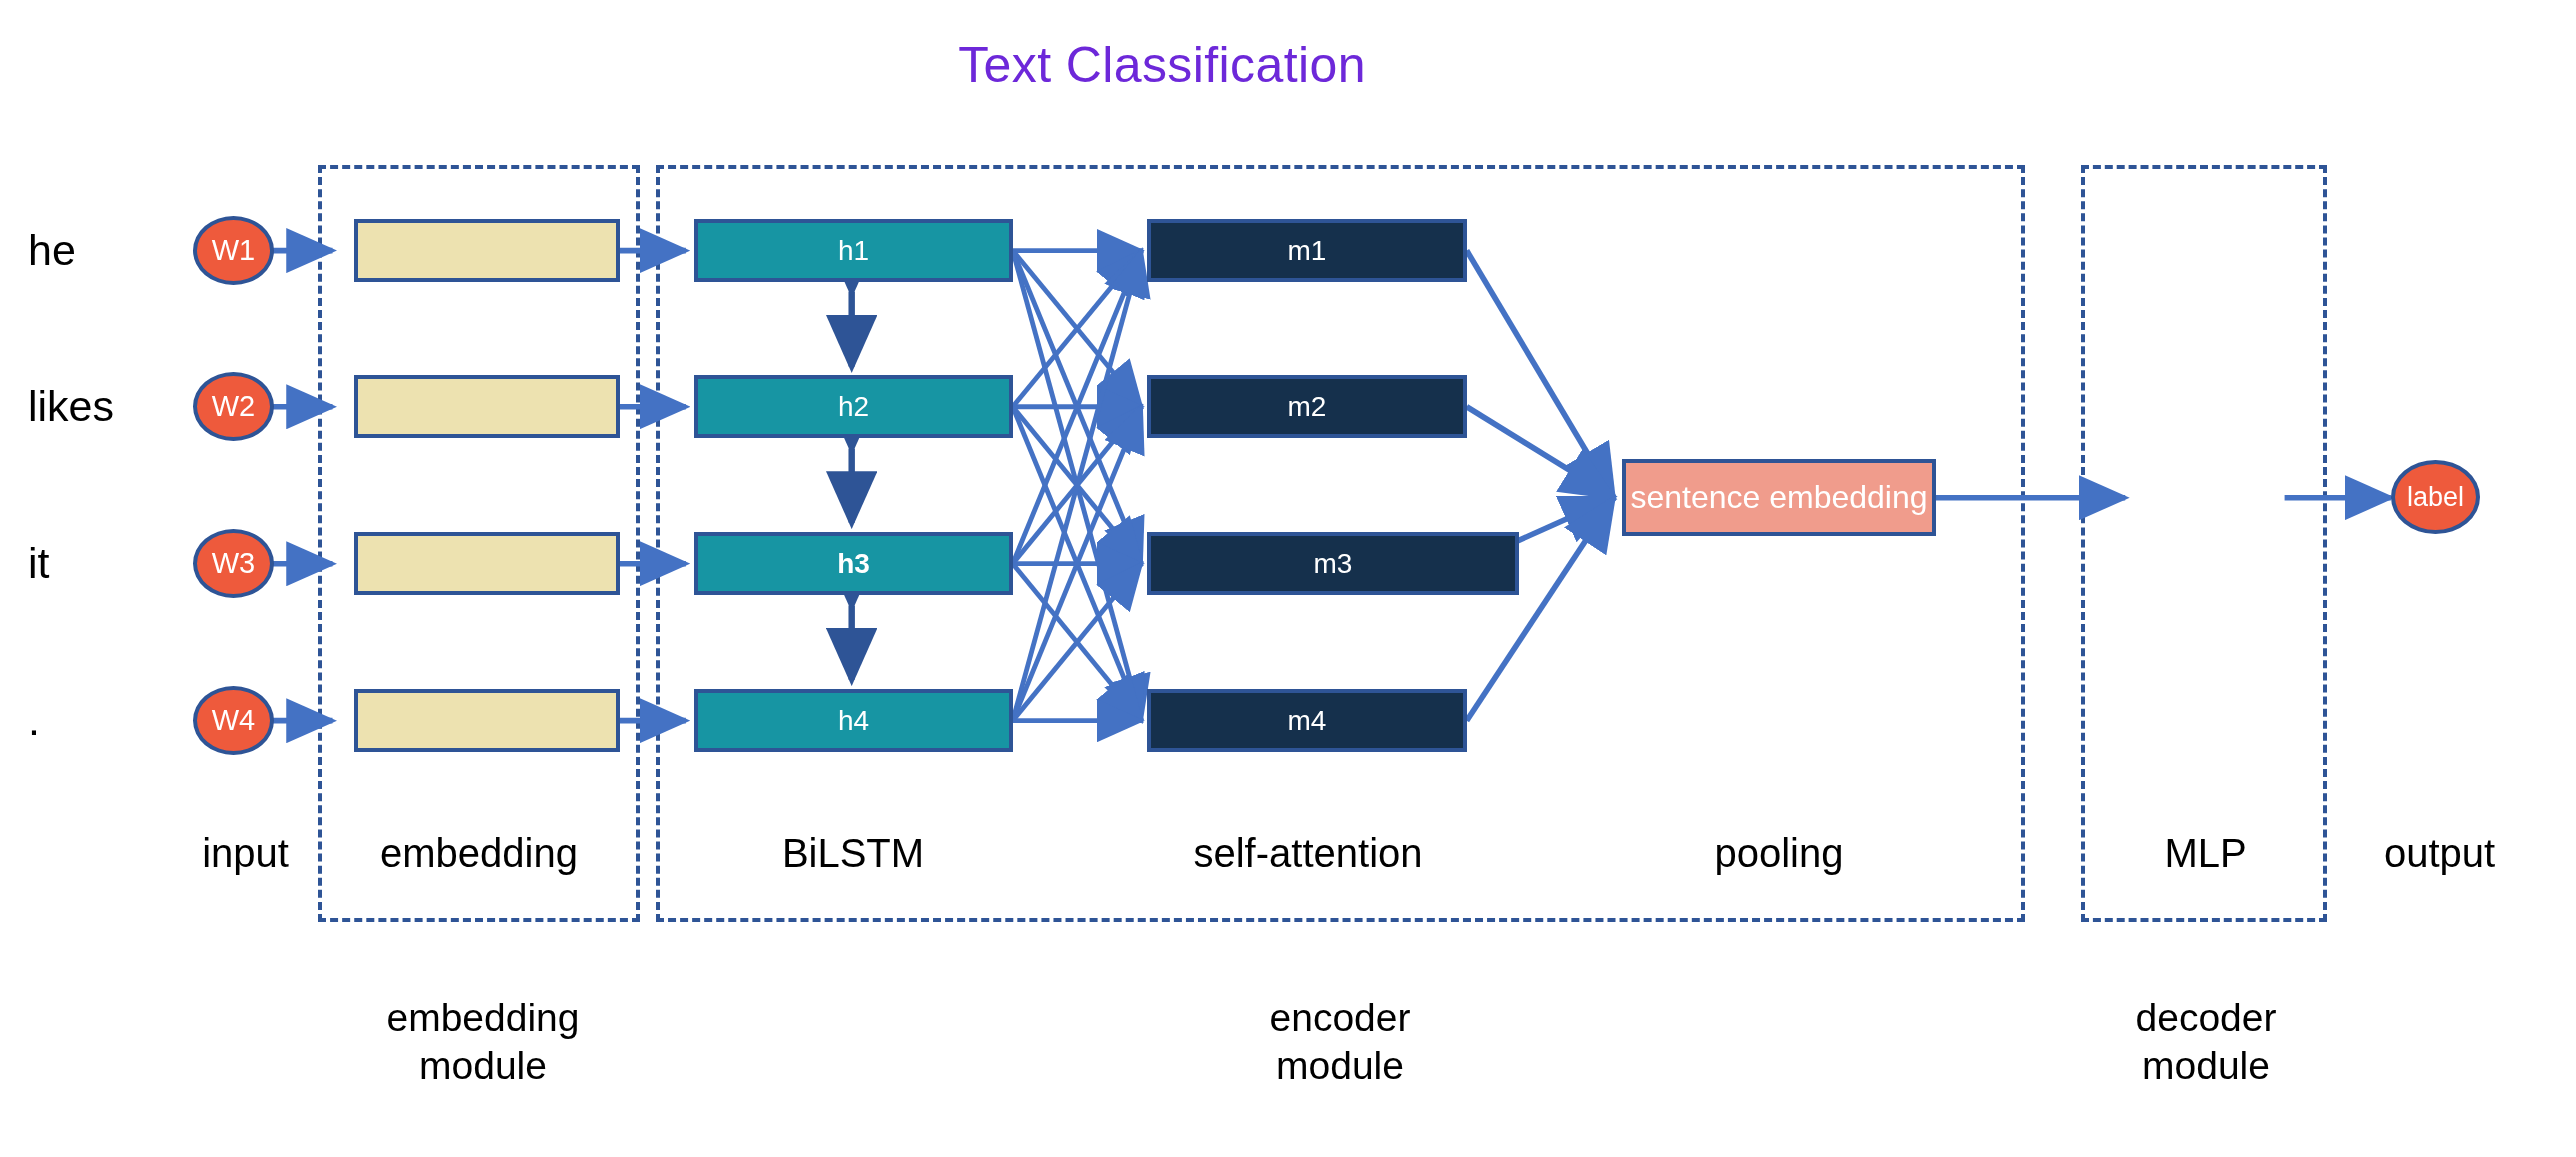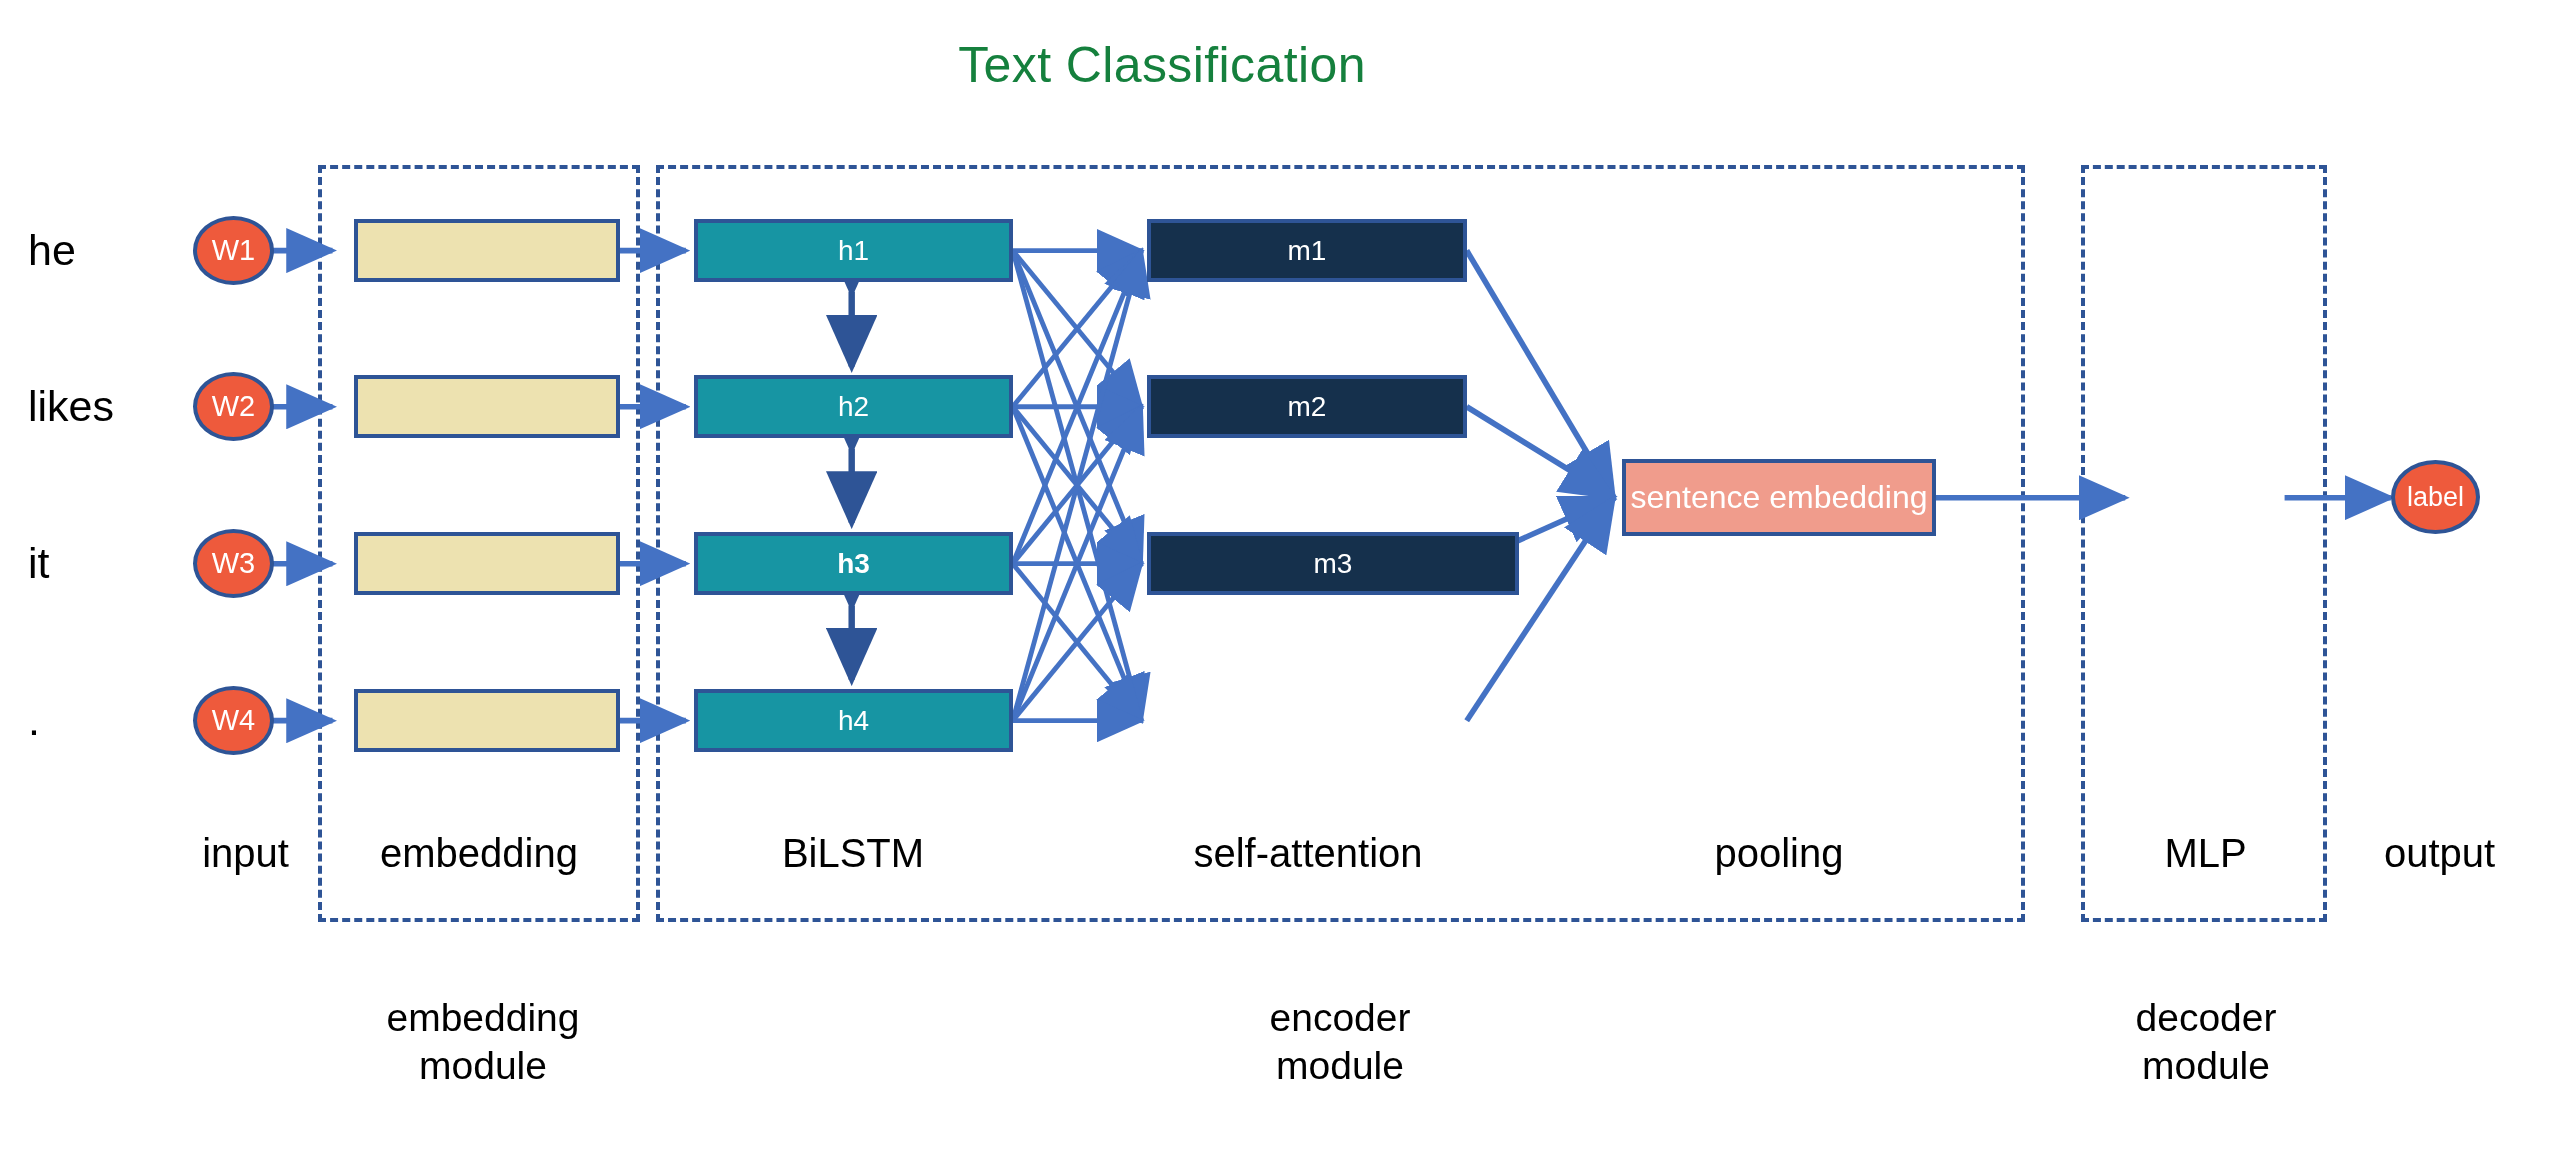--- a/index.html
+++ b/index.html
@@ -4,21 +4,21 @@
 <style>
   html,body{margin:0;padding:0;background:#ffffff;}
   body{width:2576px;height:1158px;font-family:"Liberation Sans",sans-serif;overflow:hidden;}
   #stage{position:relative;width:2576px;height:1158px;background:#fff;}
 
   .abs{position:absolute;}
 
   
   #title{
     left:0;top:36px;width:2324px;text-align:center;
-    font-size:50px;color:#15803d;letter-spacing:0.4px;
+    font-size:50px;color:#6d28d9;letter-spacing:0.4px;
   }
 
   
   .dashframe{
     border:4.8px dashed #2E5496;
     box-sizing:border-box;
     background:transparent;
   }
 
   
@@ -156,20 +156,21 @@
   <div class="abs nodebox emb-box" style="left:354px;top:689px;width:266px;height:63px;"></div>
 
   <div class="abs nodebox h-box" style="left:694px;top:219px;width:319px;height:63px;">h1</div>
   <div class="abs nodebox h-box" style="left:694px;top:375px;width:319px;height:63px;">h2</div>
   <div class="abs nodebox h-box" style="left:694px;top:532px;width:319px;height:63px;font-weight:bold;">h3</div>
   <div class="abs nodebox h-box" style="left:694px;top:689px;width:319px;height:63px;">h4</div>
 
   <div class="abs nodebox m-box" style="left:1147px;top:219px;width:320px;height:63px;">m1</div>
   <div class="abs nodebox m-box" style="left:1147px;top:375px;width:320px;height:63px;">m2</div>
   <div class="abs nodebox m-box" style="left:1147px;top:532px;width:372px;height:63px;">m3</div>
+  <div class="abs nodebox m-box" style="left:1147px;top:689px;width:320px;height:63px;">m4</div>
 
   <div class="abs nodebox sent-box" style="left:1622px;top:459px;width:314px;height:77px;">sentence embedding</div>
 
 
   <div class="abs wnode" style="left:2391px;top:460px;width:89px;height:74px;font-size:27px;">label</div>
 
   <div class="abs stagelabel" style="left:173px;top:829px;width:145px;height:48px;">input</div>
   <div class="abs stagelabel" style="left:322px;top:829px;width:314px;height:48px;">embedding</div>
   <div class="abs stagelabel" style="left:696px;top:829px;width:314px;height:48px;">BiLSTM</div>
   <div class="abs stagelabel" style="left:1147px;top:829px;width:322px;height:48px;">self-attention</div>

